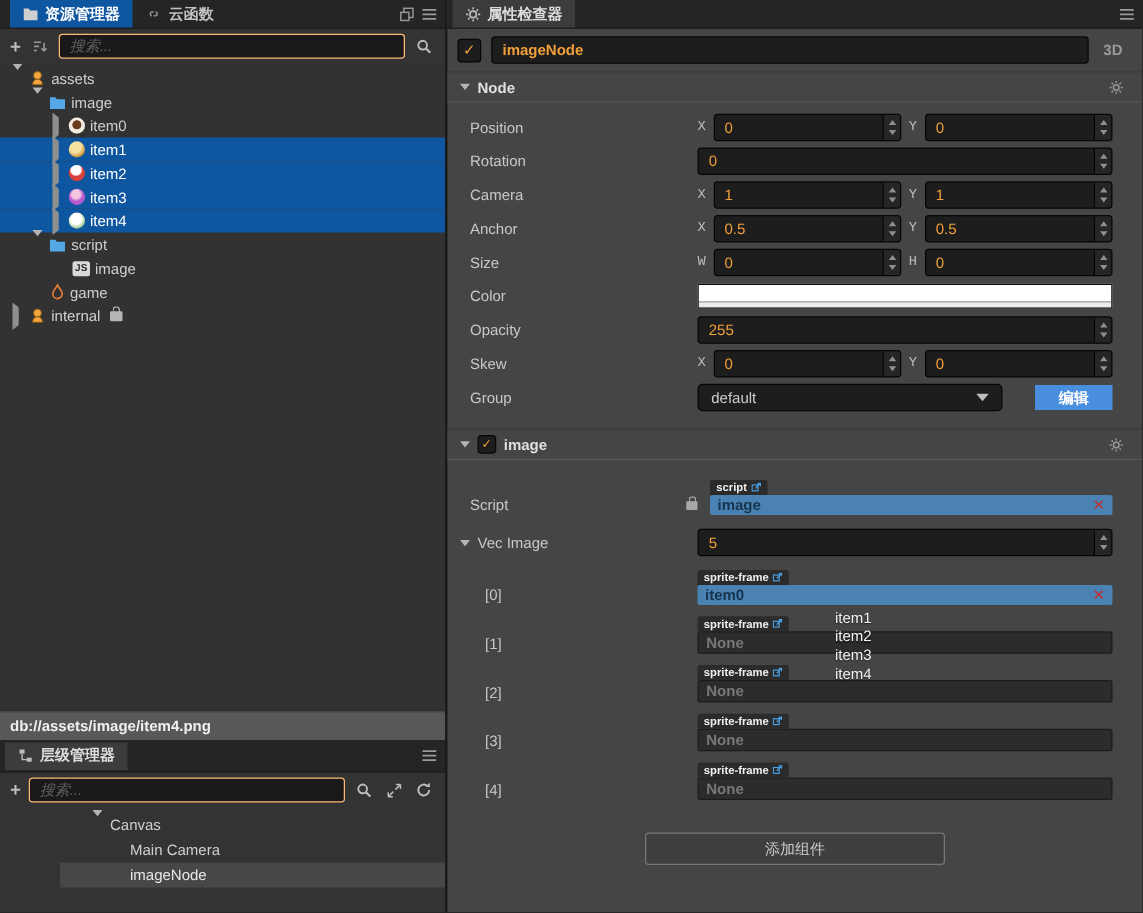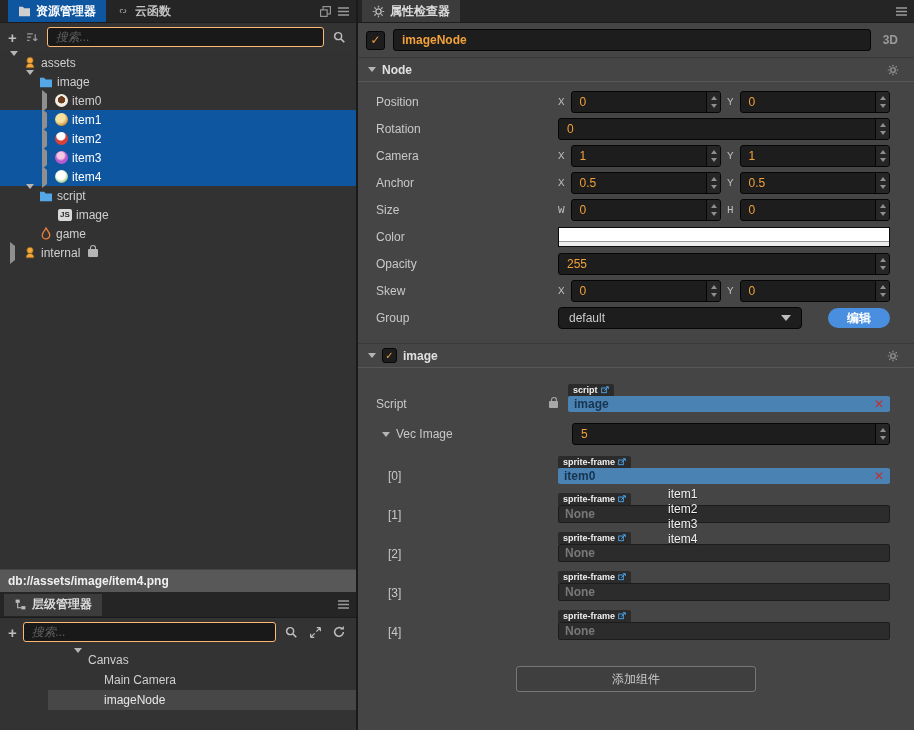--- a/index.html
+++ b/index.html
@@ -61,21 +61,21 @@
   .axis{color:#bfbfbf;font-family:"Liberation Mono","DejaVu Sans Mono",monospace;font-size:11px;}
   .numfield{flex:1;height:20px;background:#1d1d1d;border:1px solid #060606;border-radius:3px;display:flex;align-items:stretch;overflow:hidden;}
   .numfield .val{flex:1;display:flex;align-items:center;padding:0 8px;color:#f2a13a;}
   .spin{width:13px;border-left:1px solid #060606;background:#262626;display:flex;flex-direction:column;align-items:center;justify-content:space-evenly;}
   .spin .up{width:0;height:0;border-left:3px solid transparent;border-right:3px solid transparent;border-bottom:4px solid #8f8f8f;}
   .spin .dn{width:0;height:0;border-left:3px solid transparent;border-right:3px solid transparent;border-top:4px solid #8f8f8f;}
   .colorswatch{flex:1;height:18px;background:#fff;border:1px solid #0a0a0a;box-shadow:inset 0 -4px 0 #ececec, inset 0 -5px 0 #9a9a9a;}
   .selectbox{flex:1;height:20px;background:#1d1d1d;border:1px solid #060606;border-radius:4px;display:flex;align-items:center;padding:0 10px;color:#ccc;}
   .selectbox .spacer{flex:1;}
   .selcaret{width:0;height:0;border-left:5px solid transparent;border-right:5px solid transparent;border-top:6px solid #bdbdbd;}
-  .editbtn{width:62px;height:20px;background:#4a8fdf;border:none;border-radius:10px;color:#fff;font-weight:bold;font-size:12px;margin-left:20px;font-family:Liberation Mono, monospace;}
+  .editbtn{width:62px;height:20px;background:#4a8fdf;border:none;border-radius:0;color:#fff;font-weight:bold;font-size:12px;margin-left:20px;font-family:Liberation Mono, monospace;}
   .erow{display:flex;align-items:flex-end;margin-bottom:7px;}
   .erow .plabel{align-self:flex-end;height:16px;line-height:16px;}
   .acol{flex:1;margin-right:24px;}
   .tag{display:inline-flex;align-items:center;gap:3px;height:12px;background:#2b2b2b;border-radius:2px 2px 0 0;padding:0 5px;color:#f0f0f0;font-size:9px;font-weight:bold;}
   .afield{height:16px;border-radius:2px;display:flex;align-items:center;padding:0 6px;font-weight:bold;}
   .afield.blue{background:#4a82b4;color:#17344d;}
   .afield.none{background:#2c2c2c;border:1px solid #1c1c1c;color:#787878;}
   .afield .spacer{flex:1;}
   .xbtn{color:#c22f2f;font-weight:bold;font-size:12px;line-height:1;}
   .scriptlabel{display:flex;align-items:center;justify-content:space-between;padding-right:10px;}
@@ -490,21 +490,21 @@
           </div>
           <div class="afield blue">
             <span>image</span>
             <span class="spacer"></span>
             <span class="xbtn">✕</span>
           </div>
         </div>
       </div>
 
       <div class="prow" style="margin-top:12px;">
-        <div class="plabel" style="display:flex;align-items:center;gap:6px;padding-left:24px;width:190px;min-width:190px;">
+        <div class="plabel" style="display:flex;align-items:center;gap:6px;padding-left:10px;width:190px;min-width:190px;">
           <span class="cdown"></span>
           <span>Vec Image</span>
         </div>
         <div class="pctrl">
           <div class="numfield">
               <span class="val">5</span>
               <span class="spin">
                 <i class="up"></i>
                 <i class="dn"></i>
               </span>

